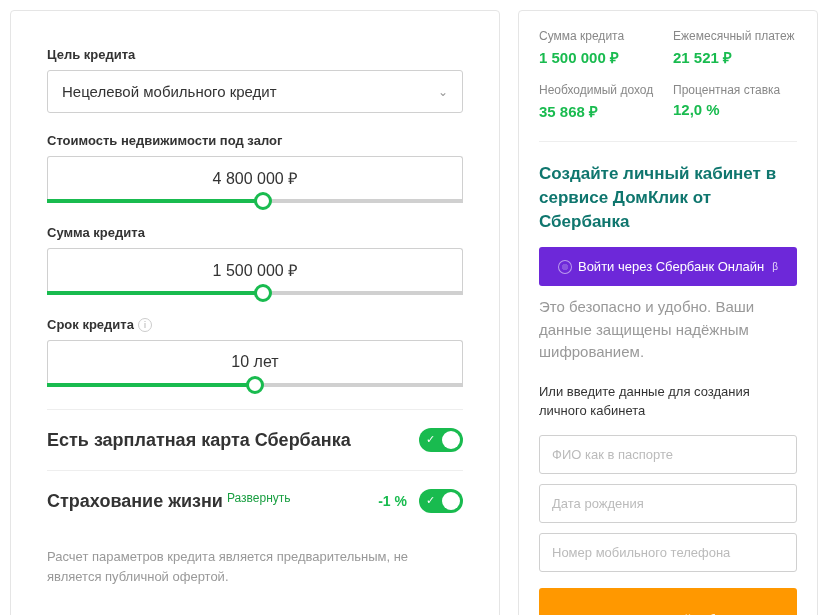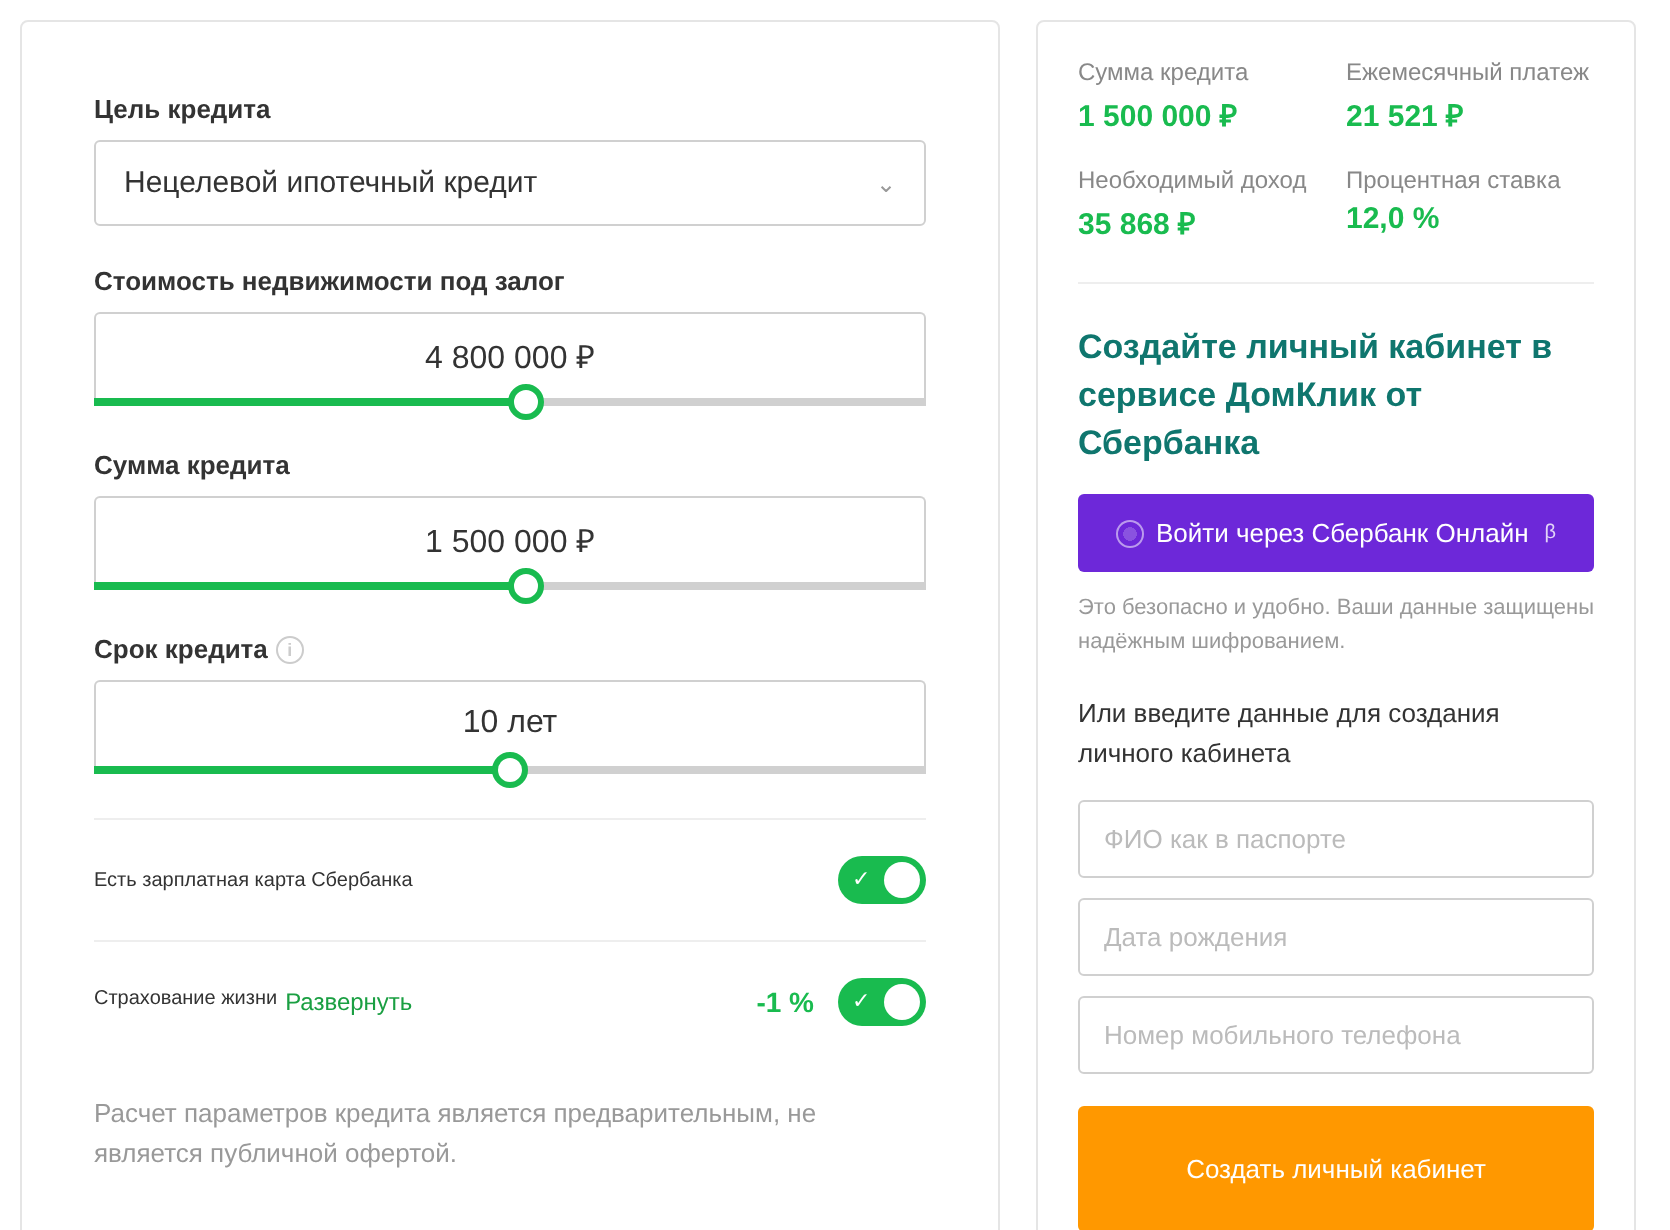--- a/index.html
+++ b/index.html
@@ -12,52 +12,52 @@
 .select-box { position: relative; margin-bottom: 20px; }
 .select-input { width: 100%; padding: 12px 14px; border: 1px solid #d0d0d0; border-radius: 3px; font-size: 15px; color: #333; background: #fff; cursor: pointer; display: flex; justify-content: space-between; align-items: center; }
 .chevron { color: #999; font-size: 12px; }
 .slider-group { margin-bottom: 22px; }
 .text-input { width: 100%; padding: 12px 14px; border: 1px solid #d0d0d0; border-bottom: none; border-radius: 3px 3px 0 0; font-size: 16px; color: #333; text-align: center; }
 .slider-track { position: relative; height: 4px; background: #d0d0d0; }
 .slider-fill { position: absolute; height: 4px; background: #19bb4f; left: 0; }
 .slider-thumb { position: absolute; width: 18px; height: 18px; background: #fff; border: 3px solid #19bb4f; border-radius: 50%; top: -7px; transform: translateX(-50%); cursor: pointer; }
 .toggle-row { display: flex; justify-content: space-between; align-items: center; padding: 18px 0; border-top: 1px solid #eee; }
 .toggle-row:first-of-type { margin-top: 10px; }
-.toggle-label { font-size: 10px; color: #333; font-weight: 400; }
+.toggle-label { font-size: 18px; color: #333; font-weight: 700; }
 .toggle-sub { display: flex; flex-direction: row; gap: 4px; }
 .expand-link { font-size: 12px; color: #1a9f42; cursor: pointer; }
 .toggle-right { display: flex; align-items: center; gap: 12px; }
 .discount { font-size: 14px; color: #19bb4f; font-weight: 600; }
 .toggle { width: 44px; height: 24px; background: #19bb4f; border-radius: 12px; position: relative; cursor: pointer; }
 .toggle-knob { width: 18px; height: 18px; background: #fff; border-radius: 50%; position: absolute; top: 3px; right: 3px; }
 .toggle-check { position: absolute; left: 7px; top: 5px; color: #fff; font-size: 11px; }
 .disclaimer { font-size: 13px; color: #999; line-height: 1.5; margin-top: 16px; }
 .stats { display: grid; grid-template-columns: 1fr 1fr; gap: 16px 10px; margin-bottom: 20px; padding-bottom: 20px; border-bottom: 1px solid #eee; }
 .stat-label { font-size: 12px; color: #888; margin-bottom: 4px; }
 .stat-value { font-size: 15px; color: #19bb4f; font-weight: 700; }
 .heading { font-size: 17px; font-weight: 700; color: #0f766e; line-height: 1.4; margin-bottom: 14px; }
 .orange-btn { width: 100%; padding: 12px; background: #6d28d9; border: none; border-radius: 3px; color: #fff; font-size: 13px; cursor: pointer; display: flex; align-items: center; justify-content: center; gap: 6px; }
 .btn-icon { width: 14px; height: 14px; background: radial-gradient(circle, #fff3 40%, transparent 40%); border: 1px solid #fff8; border-radius: 50%; }
 .beta { font-size: 10px; opacity: 0.8; margin-left: 2px; }
-.hint { font-size: 11px; color: #999; line-height: 1.5; margin: 10px 0 18px; }
+.hint { font-size: 15px; color: #999; line-height: 1.5; margin: 10px 0 18px; }
 .sub-heading { font-size: 13px; color: #333; line-height: 1.5; margin-bottom: 14px; }
 .form-input { width: 100%; padding: 11px 12px; border: 1px solid #d0d0d0; border-radius: 3px; font-size: 13px; color: #333; margin-bottom: 10px; }
 .form-input::placeholder { color: #bbb; }
 .submit-btn { width: 100%; padding: 24px; background: #ff9800; border: none; border-radius: 3px; color: #fff; font-size: 13px; cursor: pointer; margin-top: 6px; }
 </style>
 </head>
 <body>
 
 <div class="panel left">
 
   <div>
     <div class="field-label">Цель кредита</div>
     <div class="select-box">
       <div class="select-input">
-        <span>Нецелевой ипотечный кредит</span>
+        <span>Нецелевой мобильного кредит</span>
         <span class="chevron">⌄</span>
       </div>
     </div>
   </div>
 
   <div class="slider-group">
     <div class="field-label">Стоимость недвижимости под залог</div>
     <input class="text-input" value="4 800 000 ₽" style="">
     <div class="slider-track">
       <div class="slider-fill" style="width:52%"></div>

